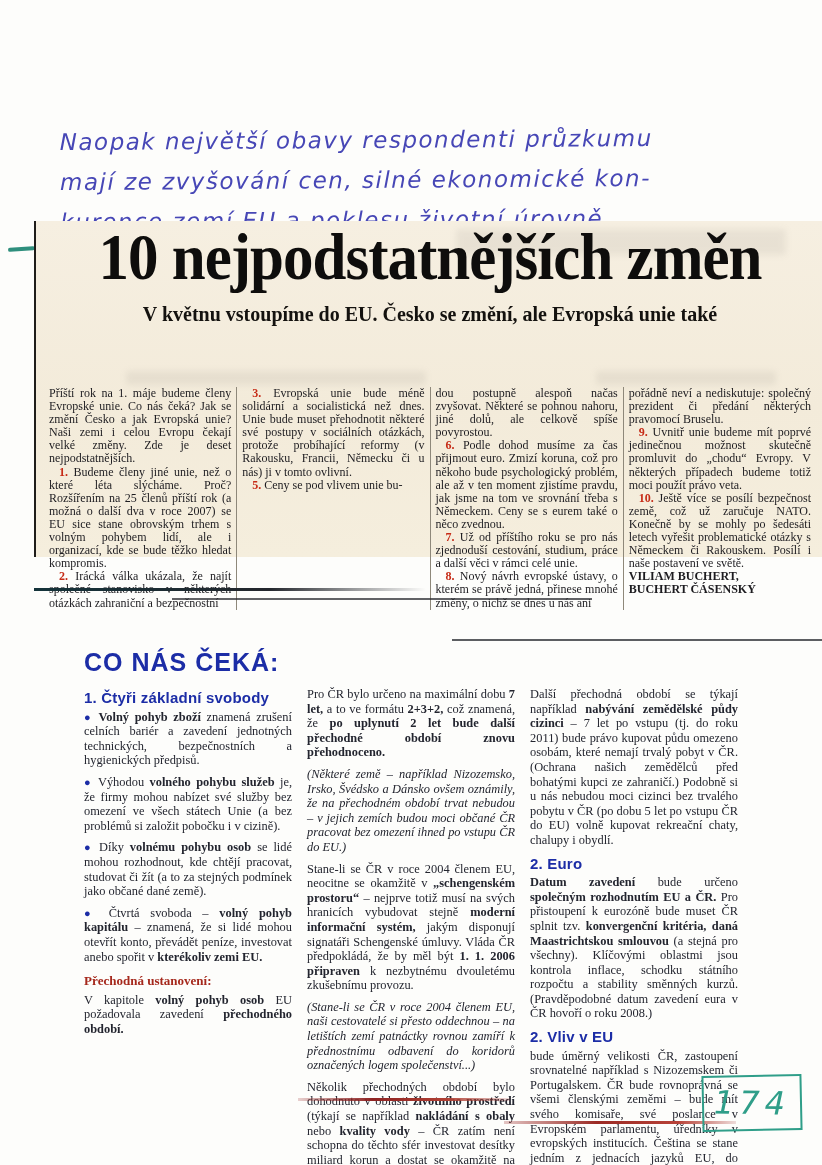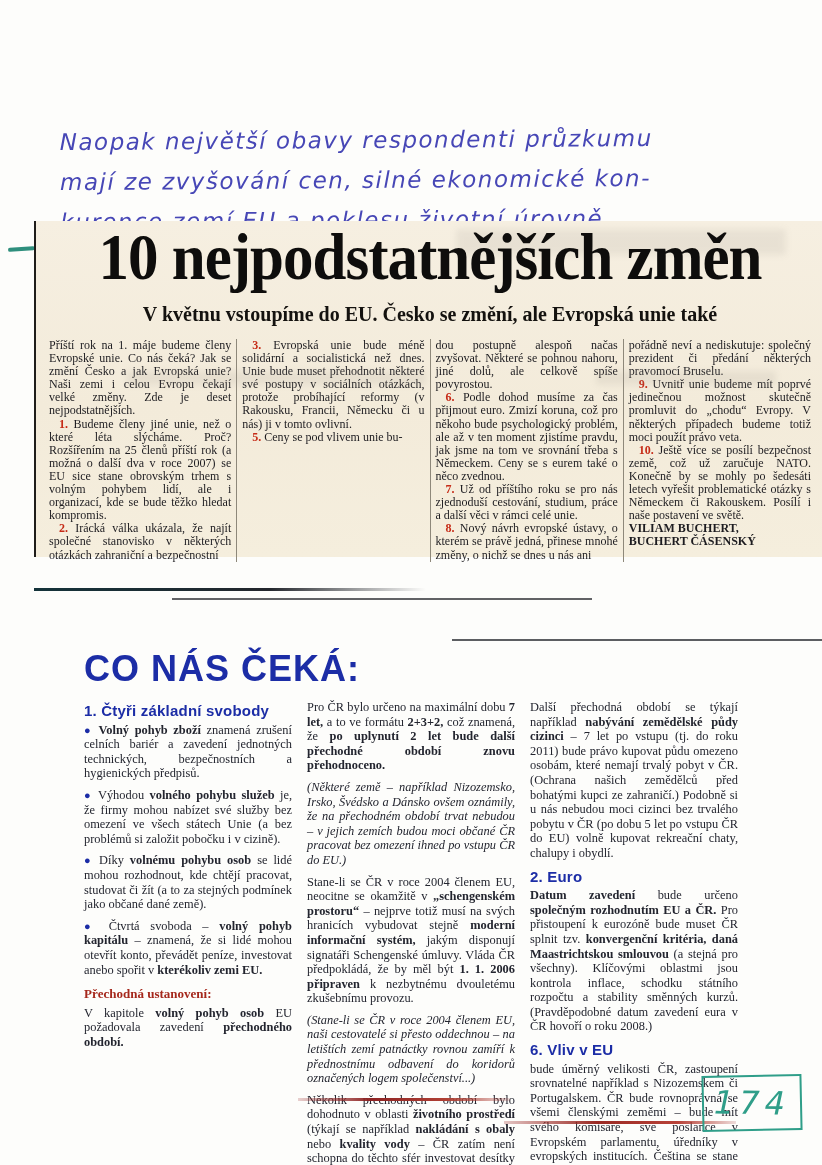--- a/index.html
+++ b/index.html
@@ -22,21 +22,21 @@
   .g1{left:420px;top:8px;width:330px;height:26px;}
   .g2{left:90px;top:150px;width:300px;height:14px;}
   .g3{left:560px;top:150px;width:180px;height:14px;}
   .headline{margin:0;font-size:61px;line-height:64px;font-weight:bold;color:#0e0d0c;
     letter-spacing:-1px;white-space:nowrap;text-align:center;
     transform:scaleY(1.08);transform-origin:top left;}
   .subheadline{margin:14px 0 0 0;font-size:20px;line-height:26px;font-weight:bold;
     color:#14120f;text-align:center;letter-spacing:0;}
   .cols4{display:flex;margin-top:12px;}
   .ncol{flex:1 1 0;font-size:12px;line-height:13.1px;text-align:justify;color:#1d1c20;
-    padding:0 5px;}
+    padding:0 5px;margin-top:48px;}
   .ncol + .ncol{border-left:1px solid #8e887a;}
   .ncol p{margin:0;}
   .ncol p.has-num{text-indent:10px;}
   .num{color:#c62b17;font-weight:bold;}
   .by{text-align:left;font-weight:bold;text-indent:0 !important;}
 
   
   .dash-green{position:absolute;left:8px;top:247px;width:27px;height:4px;background:#2f8f7d;
     border-radius:2px;transform:rotate(-4deg);}
   .sep1{position:absolute;left:34px;top:588px;width:392px;height:3px;
@@ -44,21 +44,21 @@
   .sep2{position:absolute;left:172px;top:598px;width:420px;height:2px;background:#2c2e33;opacity:.75;}
   .sep3{position:absolute;left:452px;top:639px;width:370px;height:2px;background:#26282e;opacity:.75;}
   .redline1{position:absolute;left:298px;top:1098px;width:212px;height:3px;
     background:linear-gradient(90deg,rgba(150,30,30,.2),#8e2322 35%,#b04034 70%,rgba(150,30,30,.15));}
   .redline2{position:absolute;left:504px;top:1121px;width:232px;height:3px;
     background:linear-gradient(90deg,rgba(150,30,30,.25),#9b2a24 40%,#b84238 75%,rgba(150,30,30,.15));}
 
   
   .clip2{position:absolute;left:84px;top:648px;width:654px;}
   .sec-title{margin:0;font-family:"Liberation Sans", sans-serif;font-weight:bold;
-    font-size:36px;letter-spacing:1px;color:#1c2da6;}
+    font-size:25px;letter-spacing:1px;color:#1c2da6;}
   .cols3{display:flex;gap:15px;margin-top:10px;}
   .scol{flex:1 1 0;font-size:12.4px;line-height:14.6px;text-align:justify;color:#23252f;}
   .scol p{margin:0 0 7px 0;}
   .scol p.it{font-style:italic;}
   .scol h4{margin:9px 0 4px 0;font-family:"Liberation Sans", sans-serif;
     font-size:15px;color:#1c2da6;letter-spacing:.2px;}
   .scol h4:first-child{margin-top:4px;}
   .scol h5{margin:10px 0 4px 0;font-size:13px;color:#a5281c;font-family:"Liberation Serif", serif;}
   .blt{color:#1c2da6;font-size:11px;}
 
@@ -134,21 +134,21 @@
           <p>Pro ČR bylo určeno na maximální dobu <b>7 let,</b> a to ve formátu <b>2+3+2,</b> což znamená, že <b>po uplynutí 2 let bude další přechodné období znovu přehodnoceno.</b></p>
           <p class="it">(Některé země – například Nizozemsko, Irsko, Švédsko a Dánsko ovšem oznámily, že na přechodném období trvat nebudou – v jejich zemích budou moci občané ČR pracovat bez omezení ihned po vstupu ČR do EU.)</p>
           <p>Stane-li se ČR v roce 2004 členem EU, neocitne se okamžitě v <b>„schengenském prostoru“</b> – nejprve totiž musí na svých hranicích vybudovat stejně <b>moderní informační systém,</b> jakým disponují signatáři Schengenské úmluvy. Vláda ČR předpokládá, že by měl být <b>1. 1. 2006 připraven</b> k nezbytnému dvouletému zkušebnímu provozu.</p>
           <p class="it">(Stane-li se ČR v roce 2004 členem EU, naši cestovatelé si přesto oddechnou – na letištích zemí patnáctky rovnou zamíří k přednostnímu odbavení do koridorů označených logem společenství...)</p>
           <p>Několik přechodných období bylo dohodnuto v oblasti <b>životního prostředí</b> (týkají se například <b>nakládání s obaly</b> nebo <b>kvality vody</b> – ČR zatím není schopna do těchto sfér investovat desítky miliard korun a dostat se okamžitě na úroveň vyspělých zemí).</p>
         </div>
       <div class="scol">
           <p>Další přechodná období se týkají například <b>nabývání zemědělské půdy cizinci</b> – 7 let po vstupu (tj. do roku 2011) bude právo kupovat půdu omezeno osobám, které nemají trvalý pobyt v ČR. (Ochrana našich zemědělců před bohatými kupci ze zahraničí.) Podobně si u nás nebudou moci cizinci bez trvalého pobytu v ČR (po dobu 5 let po vstupu ČR do EU) volně kupovat rekreační chaty, chalupy i obydlí.</p>
           <h4>2. Euro</h4>
           <p><b>Datum zavedení</b> bude určeno <b>společným rozhodnutím EU a ČR.</b> Pro přistoupení k eurozóně bude muset ČR splnit tzv. <b>konvergenční kritéria, daná Maastrichtskou smlouvou</b> (a stejná pro všechny). Klíčovými oblastmi jsou kontrola inflace, schodku státního rozpočtu a stability směnných kurzů. (Pravděpodobné datum zavedení eura v ČR hovoří o roku 2008.)</p>
-          <h4>6. Vliv v EU</h4>
+          <h4>2. Vliv v EU</h4>
           <p>bude úměrný velikosti ČR, zastoupení srovnatelné například s Nizozemskem či Portugalskem. ČR bude rovnoprávná se všemi členskými zeměmi – bude mít svého komisaře, své poslance v Evropském parlamentu, úředníky v evropských institucích. Čeština se stane jedním z jednacích jazyků EU, do českého jazyka budou překládány veškeré důležité dokumenty.</p>
         </div>
     </div>
   </div>
 
   <div class="redline1"></div>
   <div class="redline2"></div>
 
   <div class="stamp">
     <span>174</span>

